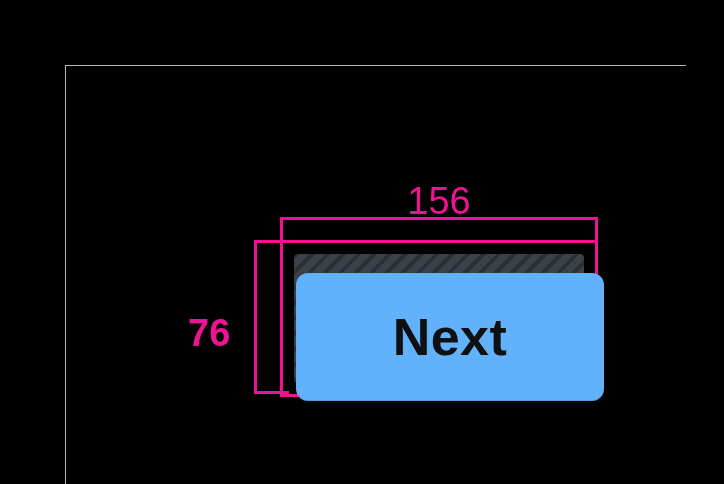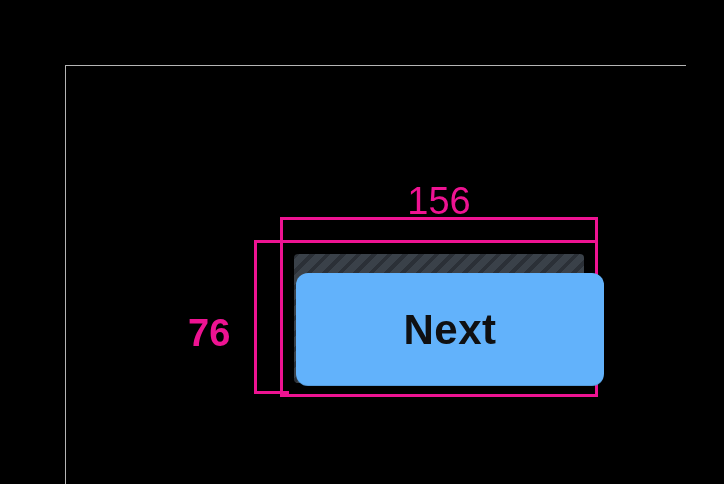--- a/index.html
+++ b/index.html
@@ -89,27 +89,27 @@
       var(--hatch-base) 4px 11px
     );
   }
 
   
   .next-btn {
     position: absolute;
     left: 2px;
     top: 19px;
     width: 308px;
-    height: 113px;
+    height: 128px;
     border: none;
     border-radius: 12px;
     background: var(--button-fill);
     color: var(--button-text);
     font-family: "Liberation Sans", "DejaVu Sans", sans-serif;
-    font-size: 42px;
+    font-size: 52px;
     font-weight: 600;
     letter-spacing: 0.5px;
     display: flex;
     align-items: center;
     justify-content: center;
     cursor: pointer;
     box-shadow: inset 0 -1px 0 rgba(0,0,0,0.12);
   }
 </style>
 </head>

